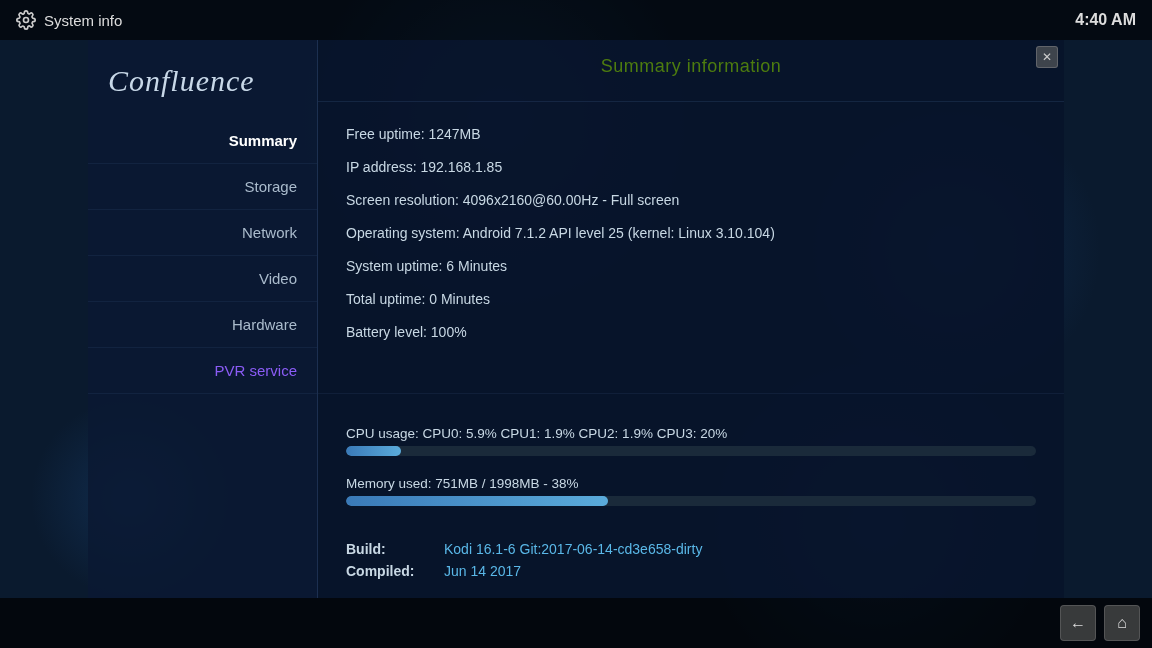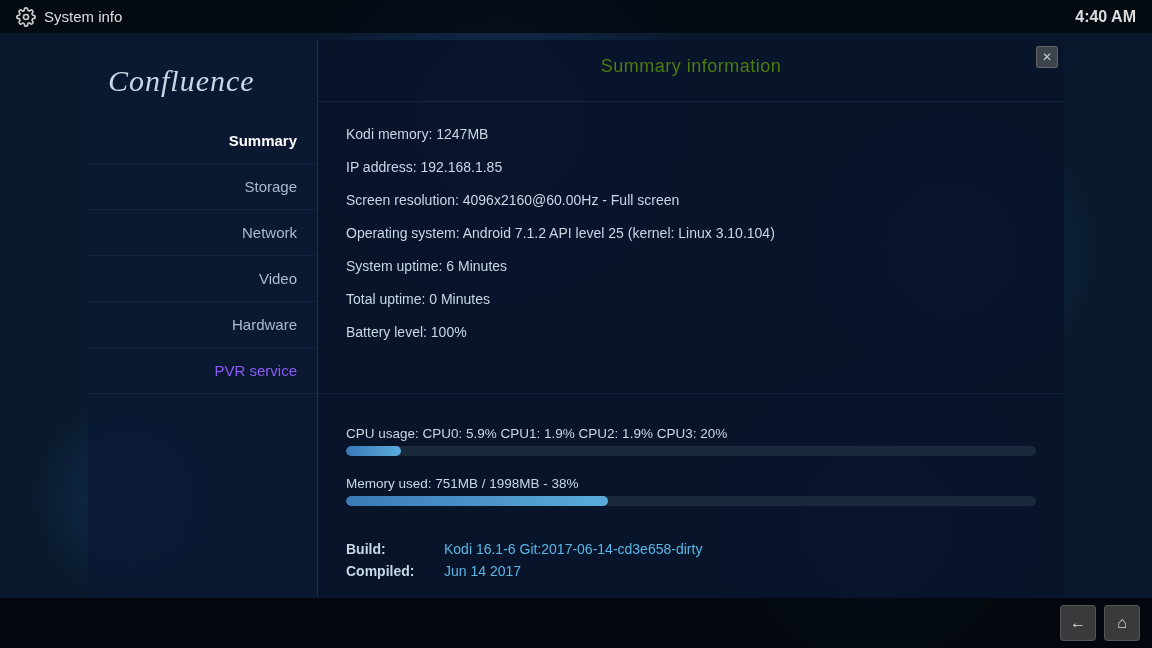--- a/index.html
+++ b/index.html
@@ -29,21 +29,21 @@
     }
     .bg-circle-1 { width: 400px; height: 400px; top: -80px; left: 300px; }
     .bg-circle-2 { width: 300px; height: 300px; top: 100px; right: 50px; }
     .bg-circle-3 { width: 350px; height: 350px; bottom: -50px; right: 100px; }
     .bg-circle-4 { width: 200px; height: 200px; bottom: 50px; left: 30px; }
 
     
     .topbar {
       position: absolute;
       top: 0; left: 0; right: 0;
-      height: 33px;
+      height: 40px;
       background: rgba(0,0,0,0.6);
       display: flex;
       align-items: center;
       justify-content: space-between;
       padding: 0 16px;
       z-index: 10;
     }
     .topbar-left {
       display: flex;
       align-items: center;
@@ -292,21 +292,21 @@
 
   <div class="main-panel">
 
     <div class="close-btn">
       <span>✕</span>
     </div>
 
     <div class="panel-title">Summary information</div>
 
     <div class="info-content">
-      <div class="info-row">Kodi memory: 1247MB</div>
+      <div class="info-row">Free uptime: 1247MB</div>
       <div class="info-row">IP address: 192.168.1.85</div>
       <div class="info-row">Screen resolution: 4096x2160@60.00Hz - Full screen</div>
       <div class="info-row">Operating system: Android 7.1.2 API level 25 (kernel: Linux 3.10.104)</div>
       <div class="info-row">System uptime: 6 Minutes</div>
       <div class="info-row">Total uptime: 0 Minutes</div>
       <div class="info-row">Battery level: 100%</div>
     </div>
 
     <div class="metrics-section">
       <div class="metric-label">CPU usage: CPU0: 5.9% CPU1: 1.9% CPU2: 1.9% CPU3:  20%</div>

